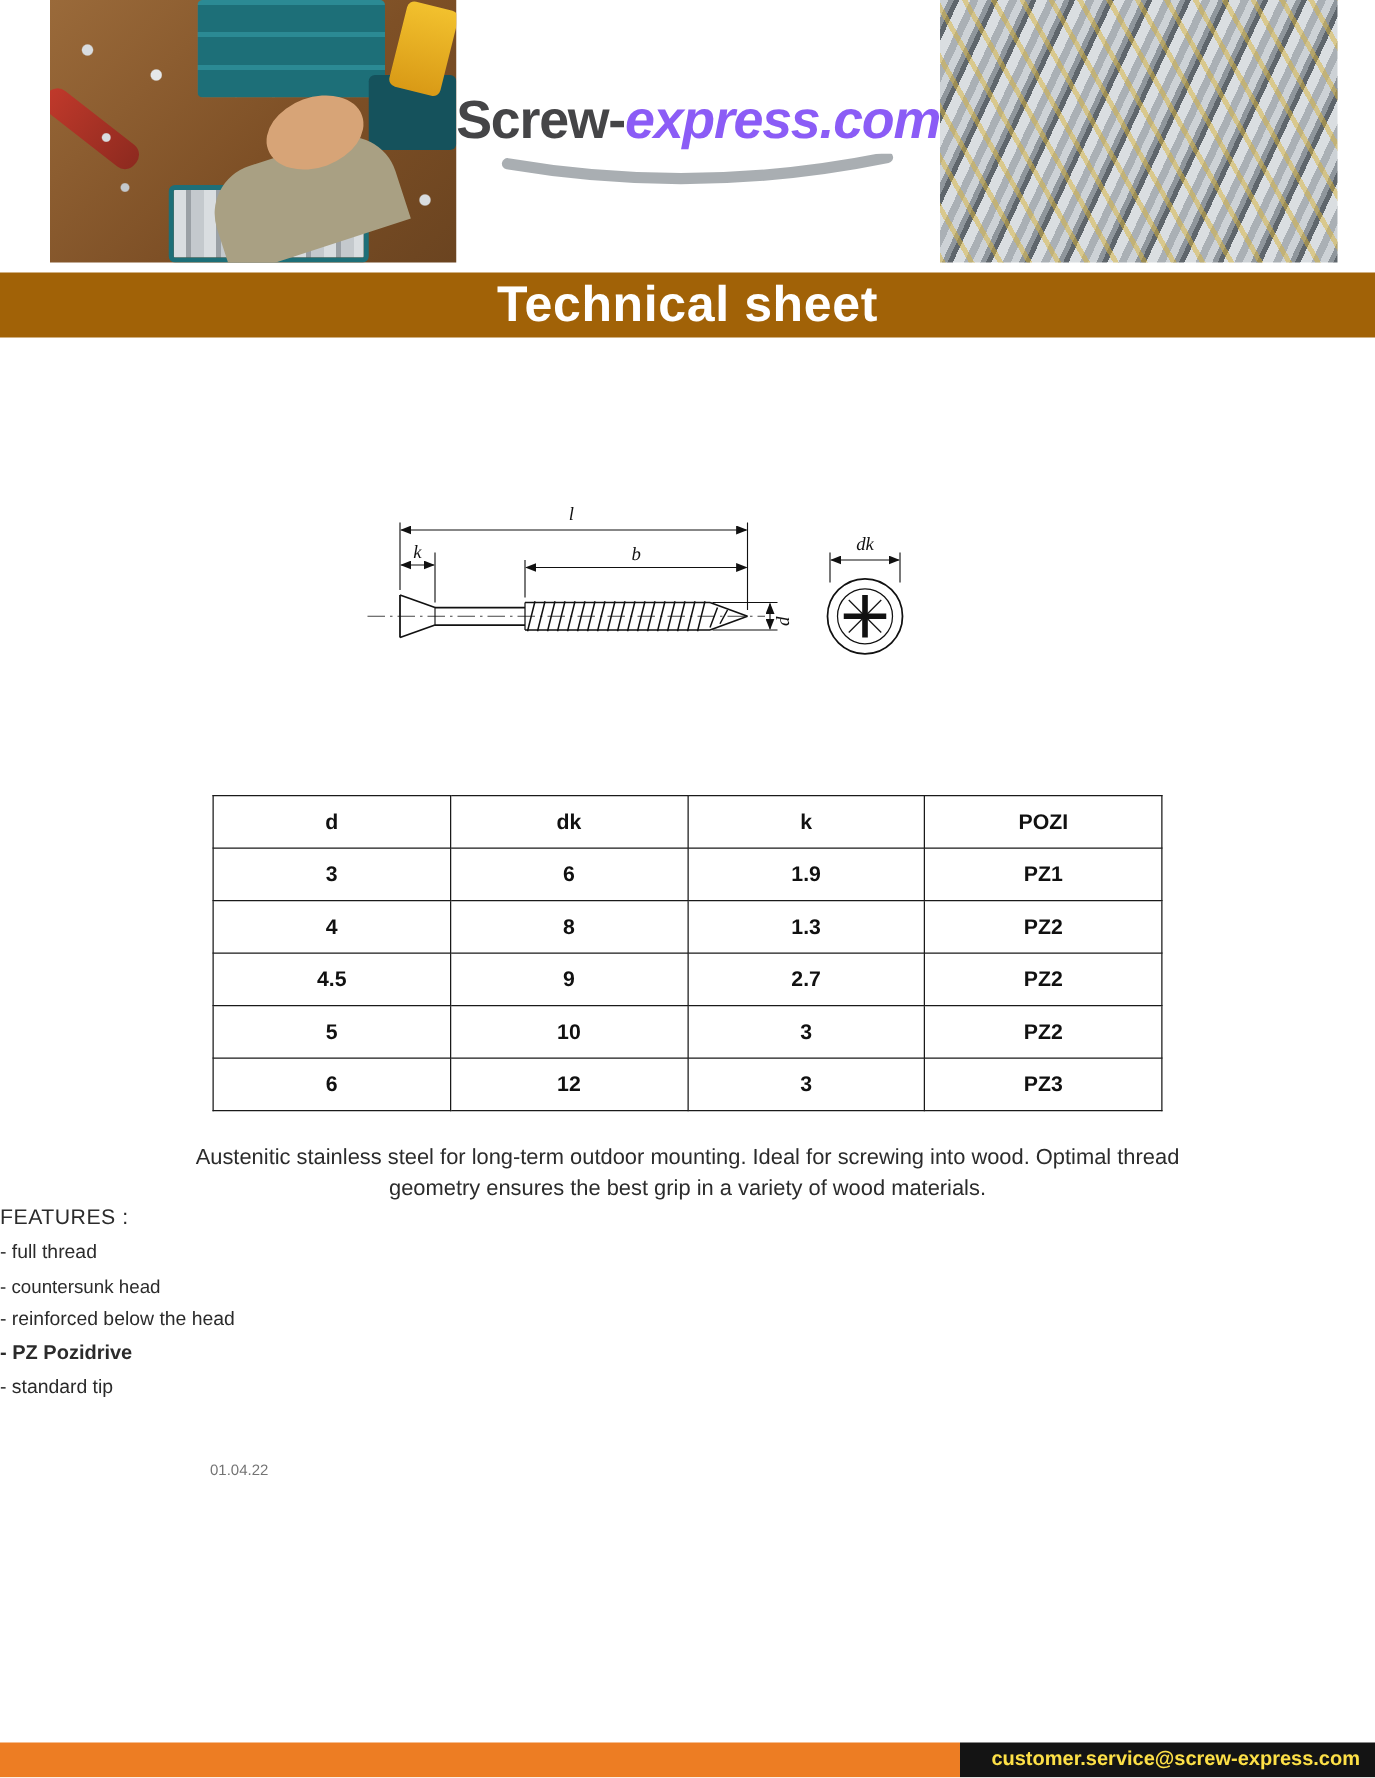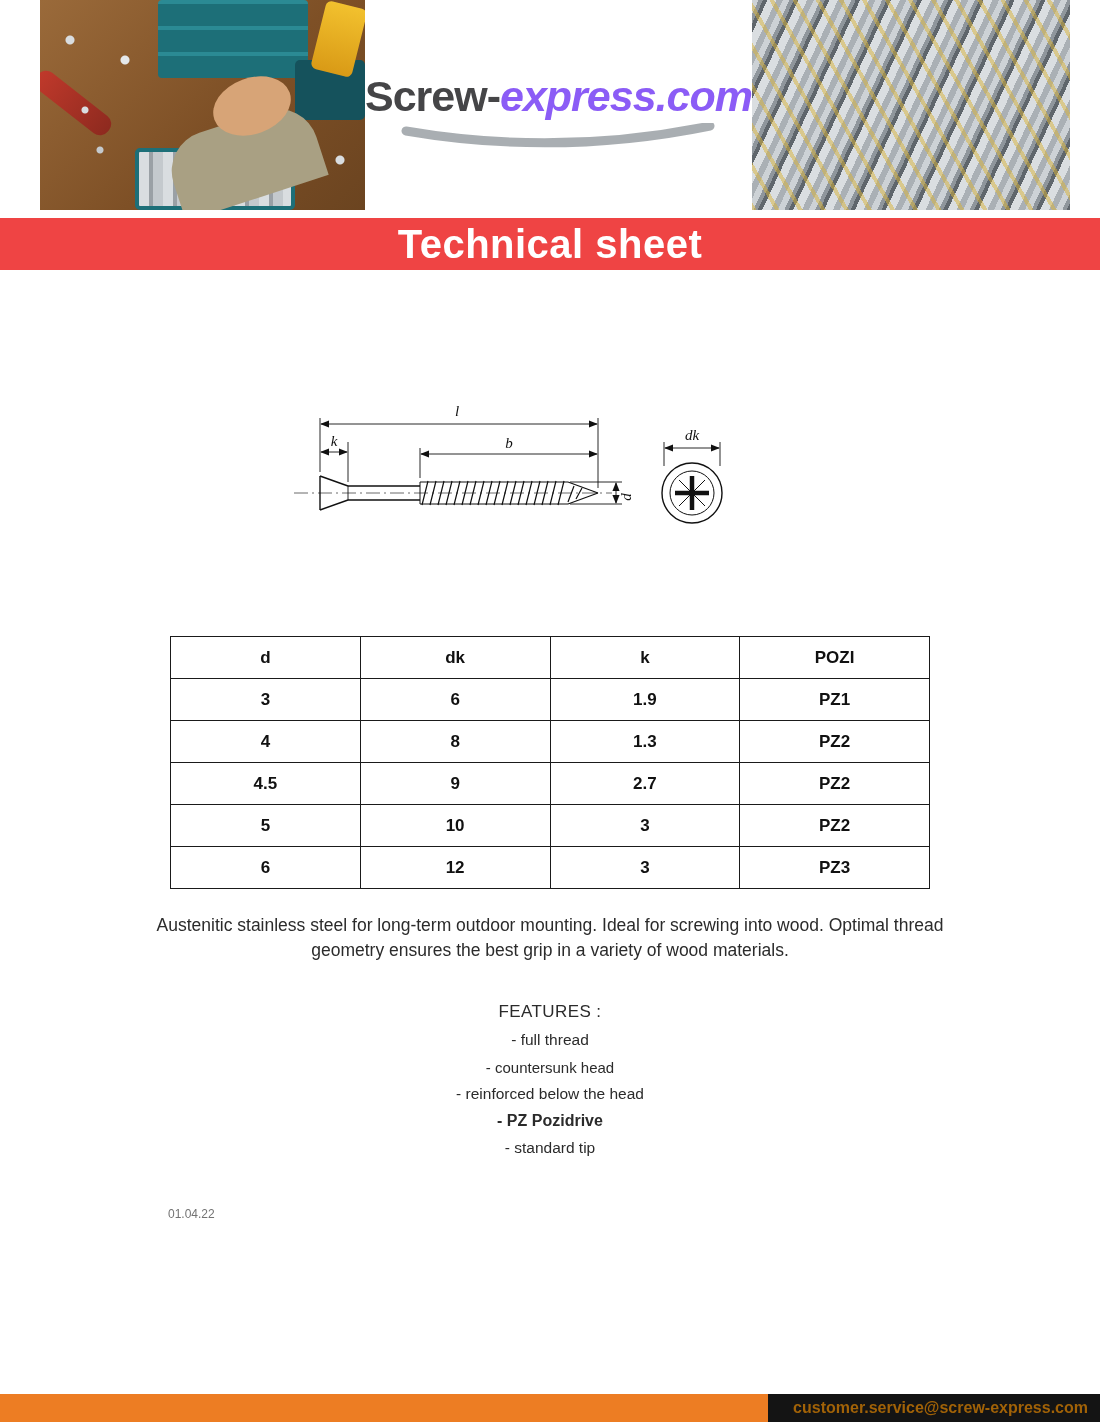--- a/index.html
+++ b/index.html
@@ -43,21 +43,21 @@
     flex:1 1 auto; display:flex; flex-direction:column; align-items:center; justify-content:center;
     padding-top:14px;
   }
   .logo-text { font-size:43px; font-weight:700; letter-spacing:-1px; white-space:nowrap; }
   .logo-dark { color:#454547; }
   .logo-orange { color:#8b5cf6; font-style:italic; }
   .logo-swoosh { margin-top:2px; }
 
   
   .banner {
-    margin-top:8px; height:52px; background:#ef4444;
+    margin-top:8px; height:52px; background:#a16207;
     display:flex; align-items:center; justify-content:center;
   }
   .banner h1 { color:#ffffff; font-size:40px; font-weight:700; letter-spacing:0.5px; }
 
   
   .titles { text-align:center; margin-top:26px; }
   .titles h2 { color:#BE8C2C; font-size:18px; font-weight:700; letter-spacing:0.6px; }
   .titles h3 { color:#BE8C2C; font-size:13px; font-weight:700; letter-spacing:0.6px; margin-top:9px; }
 
   
@@ -75,37 +75,37 @@
     font-size:17px; font-weight:700; color:#111;
   }
 
   
   .description {
     margin:24px auto 0; width:790px; text-align:center;
     font-size:17.5px; line-height:1.45; color:#2b2b2b;
   }
 
   
-  .features { margin-top:38px; text-align:center; color:#2b2b2b; }
+  .features { text-align:left; color:#2b2b2b; }
   .features-heading { font-size:17px; letter-spacing:0.4px; }
   .feature { font-size:15.5px; margin-top:9px; }
   .feature.small { font-size:15px; margin-top:10px; }
   .feature.bold { font-weight:700; font-size:16px; }
 
   
   .date { margin-top:50px; margin-left:168px; font-size:12px; color:#737373; }
 
   
   .footer { position:absolute; left:0; bottom:0; width:100%; height:28px; display:flex; }
   .footer-orange { flex:1 1 auto; background:#ED7D23; }
   .footer-black {
     width:332px; background:#141414; display:flex; align-items:center; justify-content:flex-end;
     padding-right:12px;
   }
-  .footer-email { color:#a16207; font-size:16px; font-weight:700; white-space:nowrap; }
+  .footer-email { color:#fde047; font-size:16px; font-weight:700; white-space:nowrap; }
 </style>
 </head>
 <body>
 
 <div class="page">
 
   <div class="header">
     <div class="photo photo-left">
       <div class="box1"></div>
       <div class="box2"></div>

